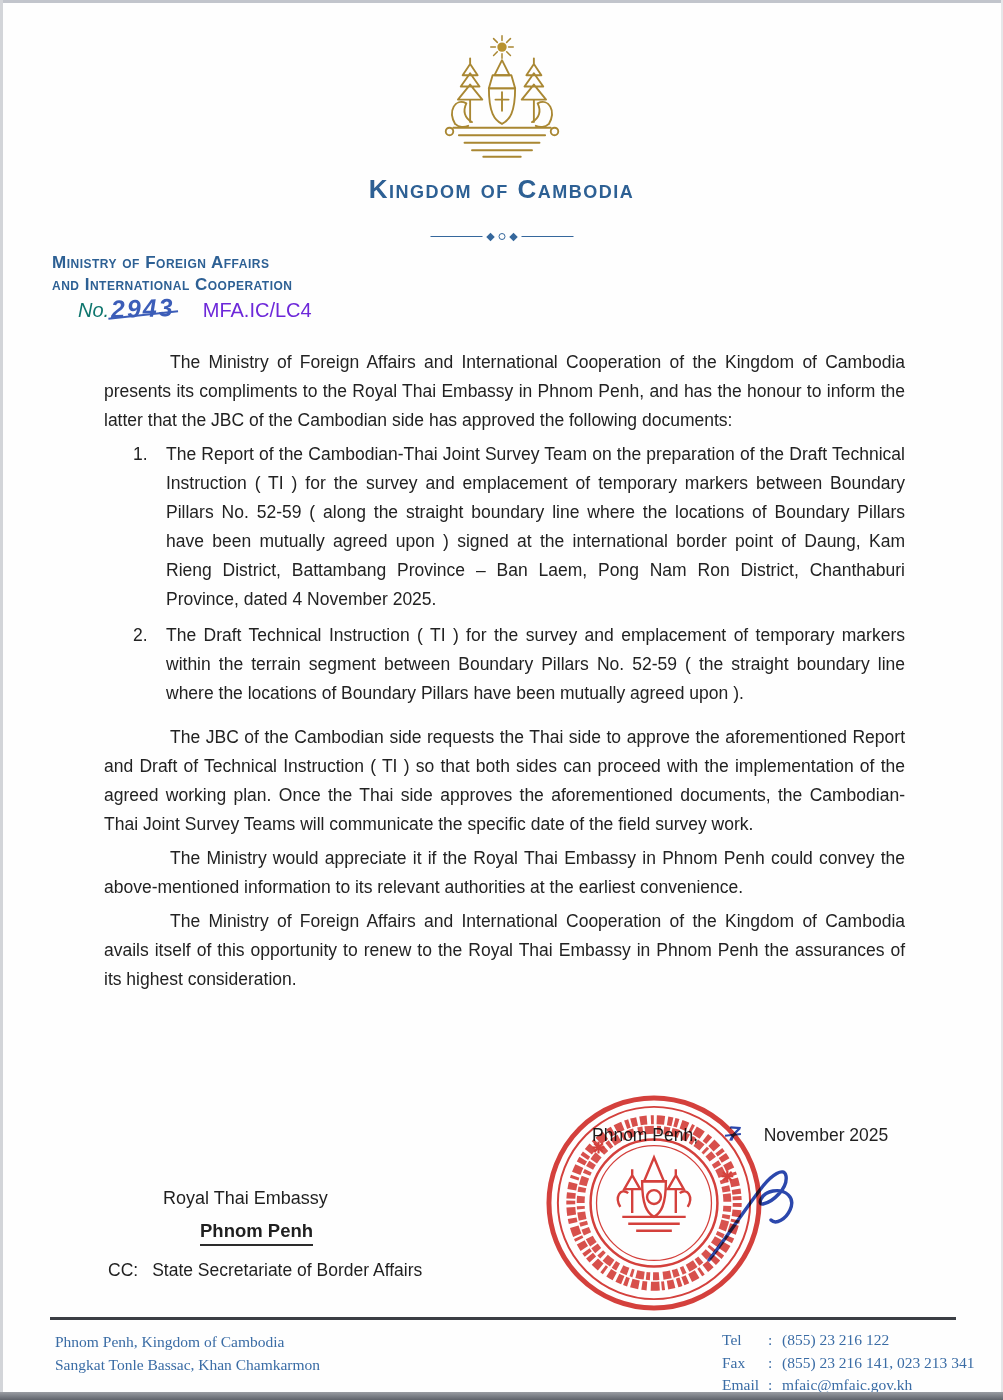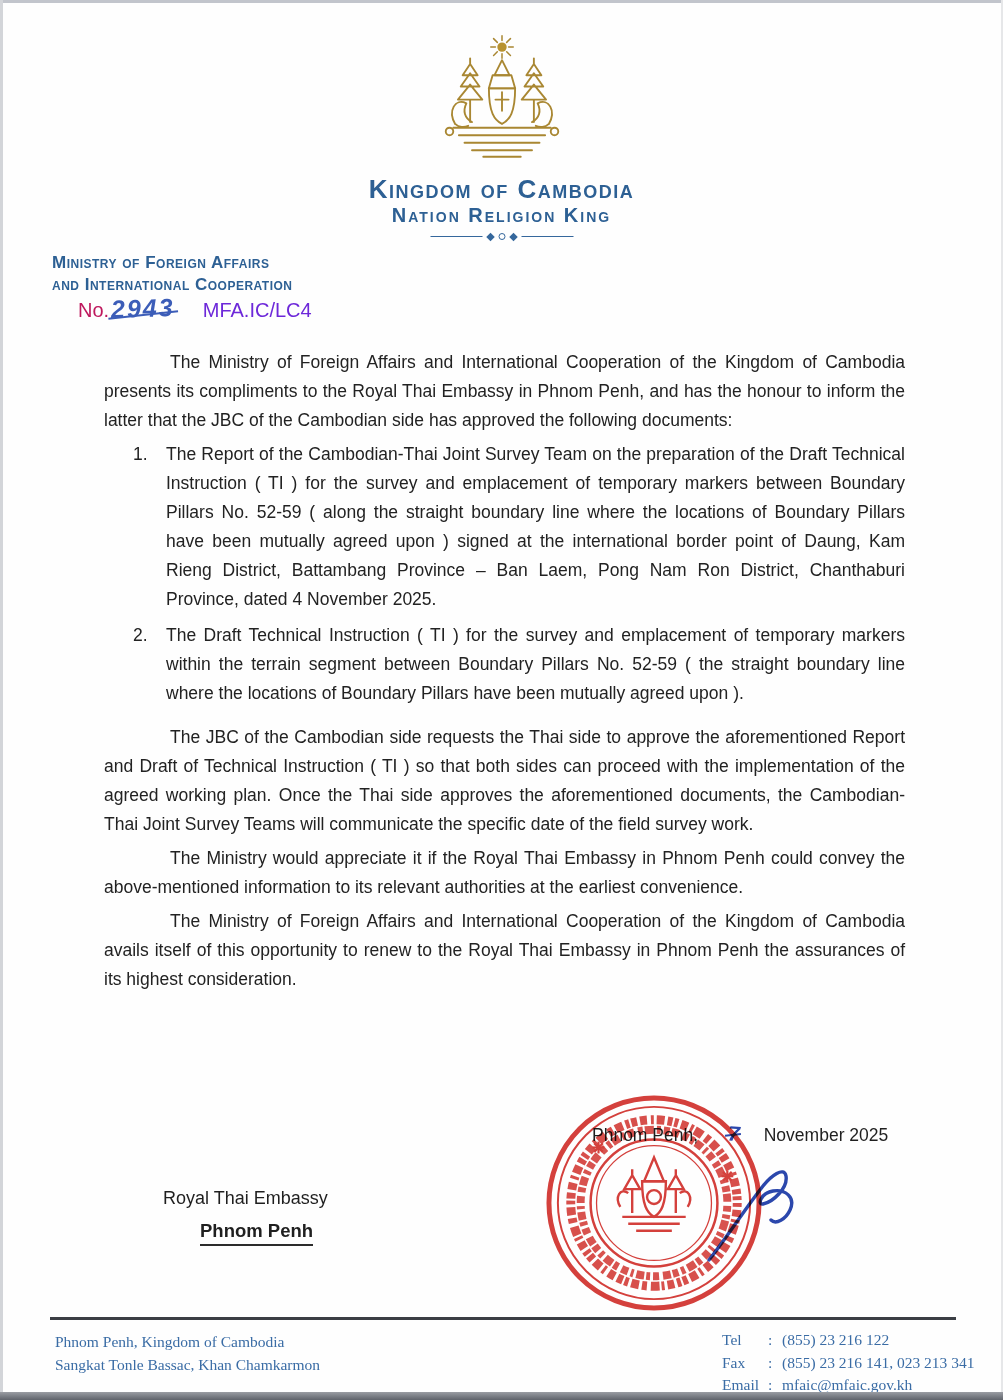--- a/index.html
+++ b/index.html
@@ -24,21 +24,21 @@
   .divider{position:absolute;top:233px;left:50%;transform:translateX(-50%);
     display:flex;align-items:center;gap:5px;}
   .divider .line{width:52px;height:1px;background:#35679c;}
   .divider .diamond{width:6px;height:6px;background:#35679c;transform:rotate(45deg);}
   .divider .ring{width:7px;height:7px;border:1.5px solid #35679c;border-radius:50%;box-sizing:border-box;}
 
   .ministry{position:absolute;top:252px;left:52px;width:304px;text-align:left;
     color:#2d6094;font-variant:small-caps;font-weight:bold;font-size:17px;line-height:22px;letter-spacing:.5px;}
 
   .refline{position:absolute;top:294px;left:78px;display:flex;align-items:baseline;font-size:20px;}
-  .ref-no-label{color:#be185d;}
+  .ref-no-label{color:#0f766e;font-style:italic;}
   .ref-no-value{color:#3c5db8;font-size:25px;font-style:italic;font-weight:bold;
     letter-spacing:2px;transform:rotate(-2deg);position:relative;margin:0 4px 0 2px;}
   .ref-no-value::after{content:"";position:absolute;left:-3px;right:-3px;top:68%;height:2px;
     background:#3c5db8;transform:rotate(-4deg);}
   .ref-code{color:#6d28d9;margin-left:24px;}
 
   .bodytext{position:absolute;top:348px;left:104px;width:801px;font-size:17.5px;line-height:29px;color:#222;}
   .para{margin:0 0 5px 0;text-indent:66px;text-align:justify;}
   .para.gap{margin-top:15px;}
   .doclist{margin:3px 0 10px 0;}
@@ -102,21 +102,20 @@
         <path d="M30,100 C22,86 30,72 42,78 C38,86 40,94 48,98 M30,100 C34,104 40,104 44,102"></path>
         <path d="M130,100 C138,86 130,72 118,78 C122,86 120,94 112,98 M130,100 C126,104 120,104 116,102"></path>
         <path d="M28,104 H132 M34,112 H126 M40,120 H120 M48,128 H112 M60,135 H100"></path>
         <circle cx="24" cy="108" r="4"></circle>
           <circle cx="136" cy="108" r="4"></circle>
       </g>
     </svg>
   </div>
 
   <div class="kingdom">Kingdom of Cambodia</div>
-  <div class="motto">Nation Religion King</div>
 
   <div class="divider">
     <span class="line"></span>
       <span class="diamond"></span>
       <span class="ring"></span>
       <span class="diamond"></span>
       <span class="line"></span>
   </div>
 
   <div class="ministry">
@@ -194,20 +193,24 @@
   </div>
 
   <div class="signature">
     <svg width="110" height="125" viewBox="0 0 110 125">
       <path d="M6,114 C22,94 44,60 60,40 C68,30 81,20 83,30 C85,42 70,56 60,58 C54,59 58,47 70,45 C82,43 93,51 87,64 C83,73 73,79 68,74" stroke="#2b47ad" stroke-width="3.4" fill="none" stroke-linecap="round"></path>
     </svg>
   </div>
 
   <div class="addr1">Royal Thai Embassy</div>
   <div class="addr2">Phnom Penh</div>
+  <div class="ccline">
+    <span class="cclabel">CC:</span>
+    <span>State Secretariate of Border Affairs</span>
+  </div>
 
   <div class="footer-rule"></div>
 
   <div class="footer-address">
     <div>Phnom Penh, Kingdom of Cambodia</div>
     <div>Sangkat Tonle Bassac, Khan Chamkarmon</div>
   </div>
 
   <div class="footer-contacts">
     <div class="contact-row">

